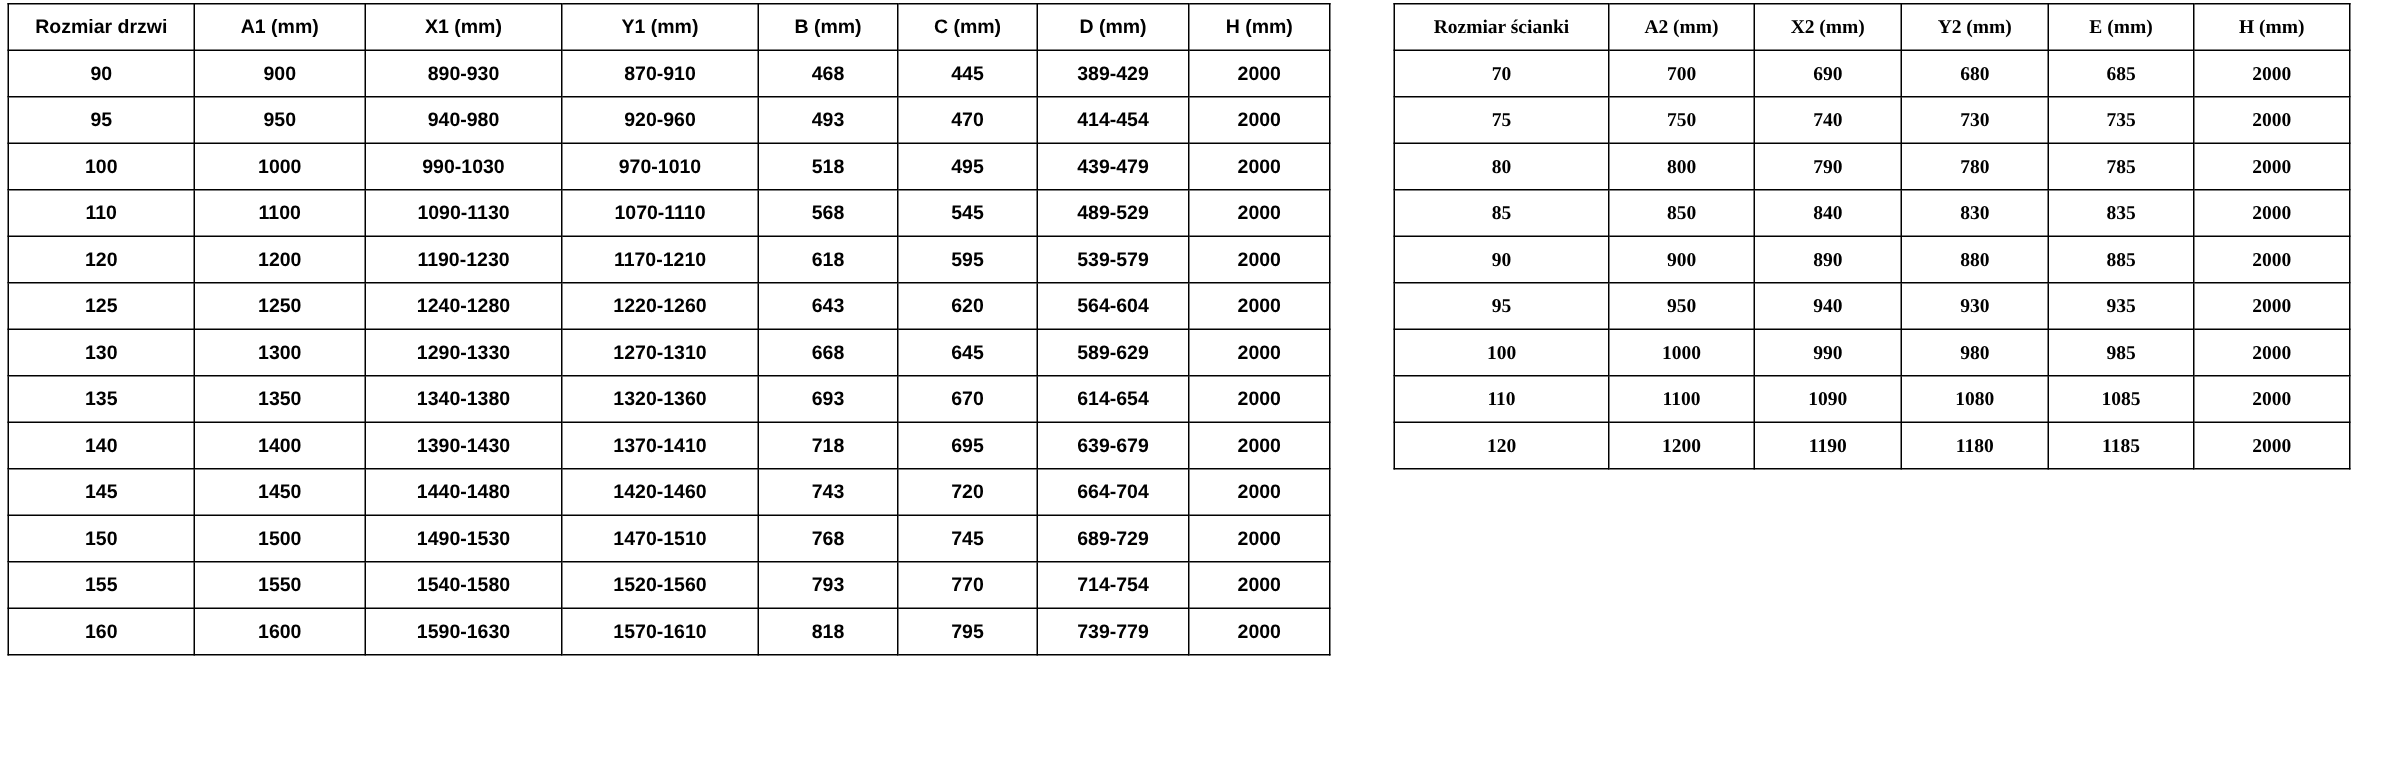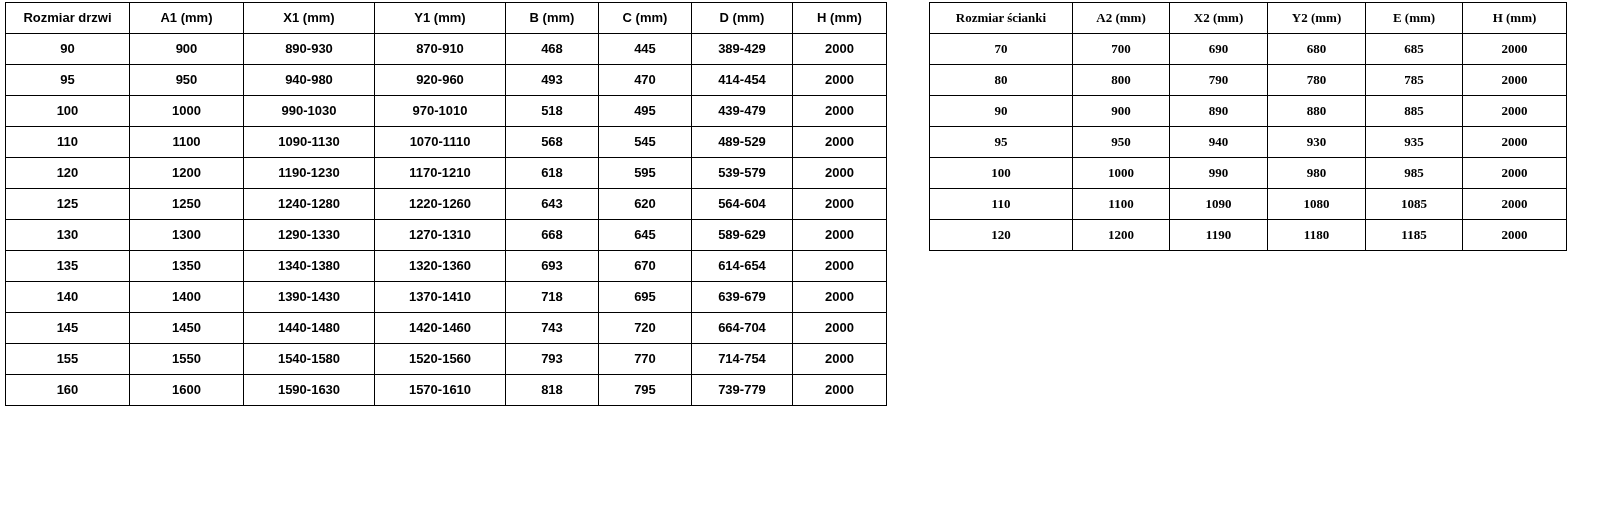--- a/index.html
+++ b/index.html
@@ -198,20 +198,30 @@
         <td>145</td>
         <td>1450</td>
         <td>1440-1480</td>
         <td>1420-1460</td>
         <td>743</td>
         <td>720</td>
         <td>664-704</td>
         <td>2000</td>
       </tr>
       <tr>
+        <td>150</td>
+        <td>1500</td>
+        <td>1490-1530</td>
+        <td>1470-1510</td>
+        <td>768</td>
+        <td>745</td>
+        <td>689-729</td>
+        <td>2000</td>
+      </tr>
+      <tr>
         <td>155</td>
         <td>1550</td>
         <td>1540-1580</td>
         <td>1520-1560</td>
         <td>793</td>
         <td>770</td>
         <td>714-754</td>
         <td>2000</td>
       </tr>
       <tr>
@@ -249,28 +259,44 @@
     <tbody>
       <tr>
         <td>70</td>
         <td>700</td>
         <td>690</td>
         <td>680</td>
         <td>685</td>
         <td>2000</td>
       </tr>
       <tr>
+        <td>75</td>
+        <td>750</td>
+        <td>740</td>
+        <td>730</td>
+        <td>735</td>
+        <td>2000</td>
+      </tr>
+      <tr>
         <td>80</td>
         <td>800</td>
         <td>790</td>
         <td>780</td>
         <td>785</td>
         <td>2000</td>
       </tr>
       <tr>
+        <td>85</td>
+        <td>850</td>
+        <td>840</td>
+        <td>830</td>
+        <td>835</td>
+        <td>2000</td>
+      </tr>
+      <tr>
         <td>90</td>
         <td>900</td>
         <td>890</td>
         <td>880</td>
         <td>885</td>
         <td>2000</td>
       </tr>
       <tr>
         <td>95</td>
         <td>950</td>

